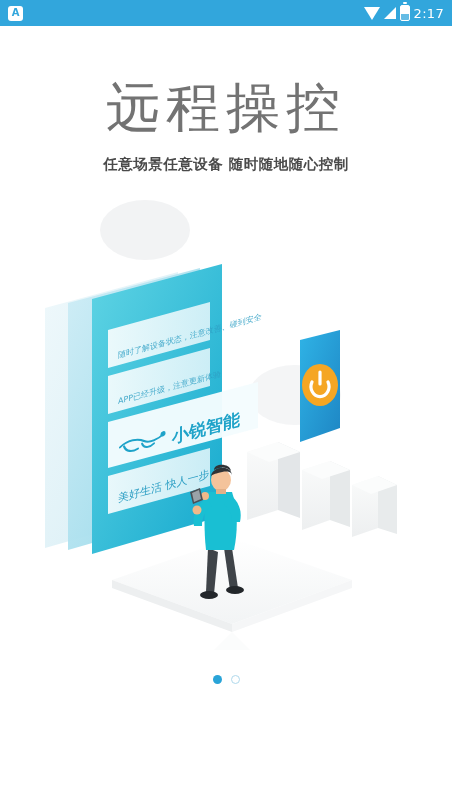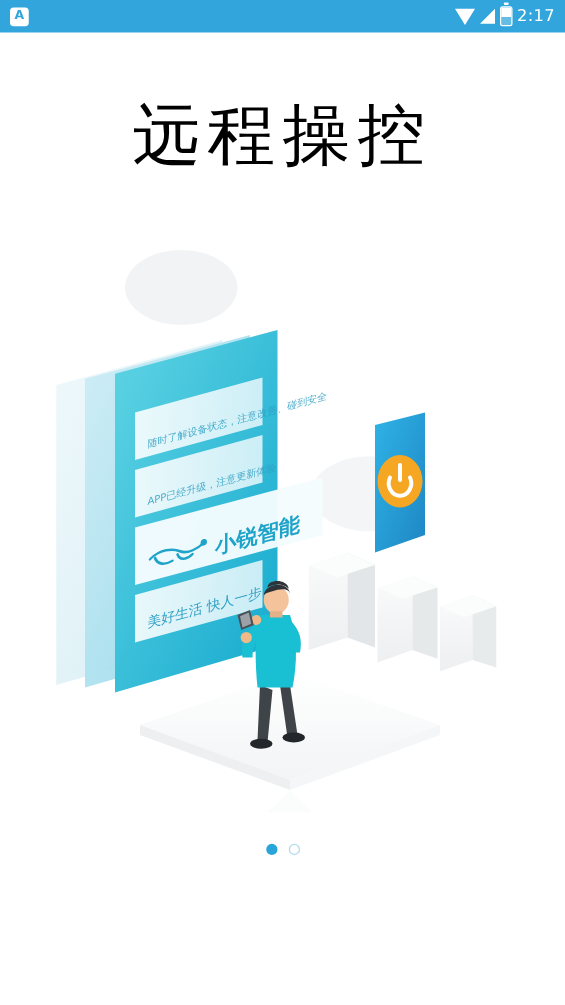--- a/index.html
+++ b/index.html
@@ -77,21 +77,21 @@
 
   
   .headings {
     position: absolute;
     left: 0; top: 78px;
     width: 452px;
     text-align: center;
   }
   .title {
     font-size: 54px;
-    color: #000000;
+    color: #737373;
     letter-spacing: 6px;
     line-height: 1.1;
     font-weight: 400;
     margin: 0;
     white-space: nowrap;
   }
   .subtitle {
     margin-top: 18px;
     font-size: 14.5px;
     font-weight: bold;
@@ -137,20 +137,21 @@
   <div class="sb-right">
     <span class="ic-wifi"></span>
     <span class="ic-signal"></span>
     <span class="ic-battery"></span>
     <span class="sb-time">2:17</span>
   </div>
 </div>
 
 <div class="headings">
   <div class="title">远程操控</div>
+  <div class="subtitle">任意场景任意设备  随时随地随心控制</div>
 </div>
 
 <div class="illustration">
   <svg width="452" height="470" viewBox="0 0 452 470" xmlns="http://www.w3.org/2000/svg">
     <defs>
       <linearGradient id="panelFront" x1="0" y1="0" x2="1" y2="1">
         <stop offset="0%" stop-color="#5FD4E4"></stop>
         <stop offset="100%" stop-color="#15A9CE"></stop>
       </linearGradient>
       <linearGradient id="panelMid" x1="0" y1="0" x2="1" y2="1">

